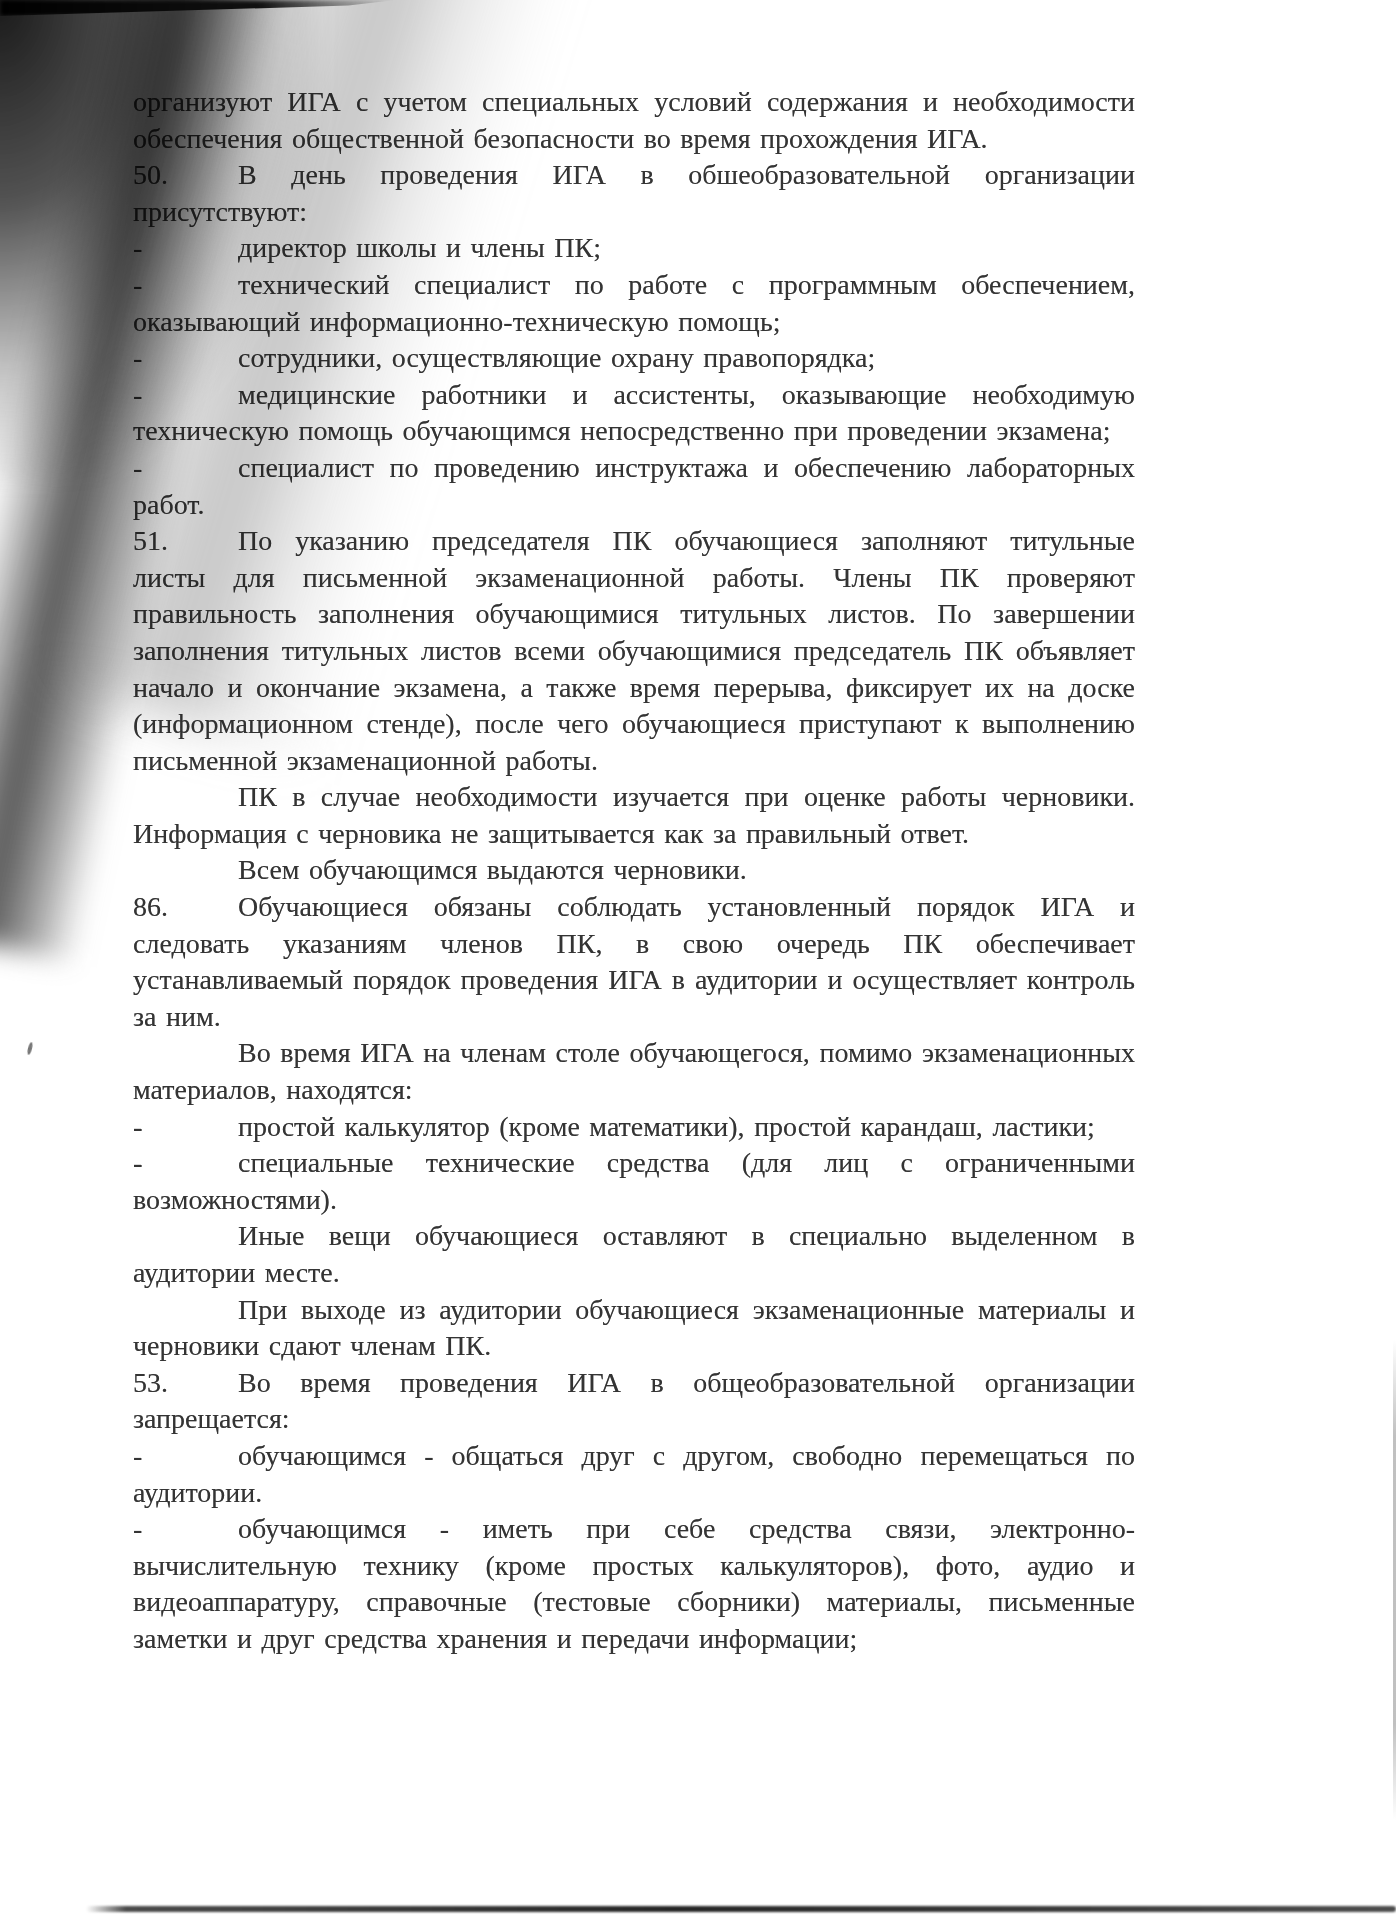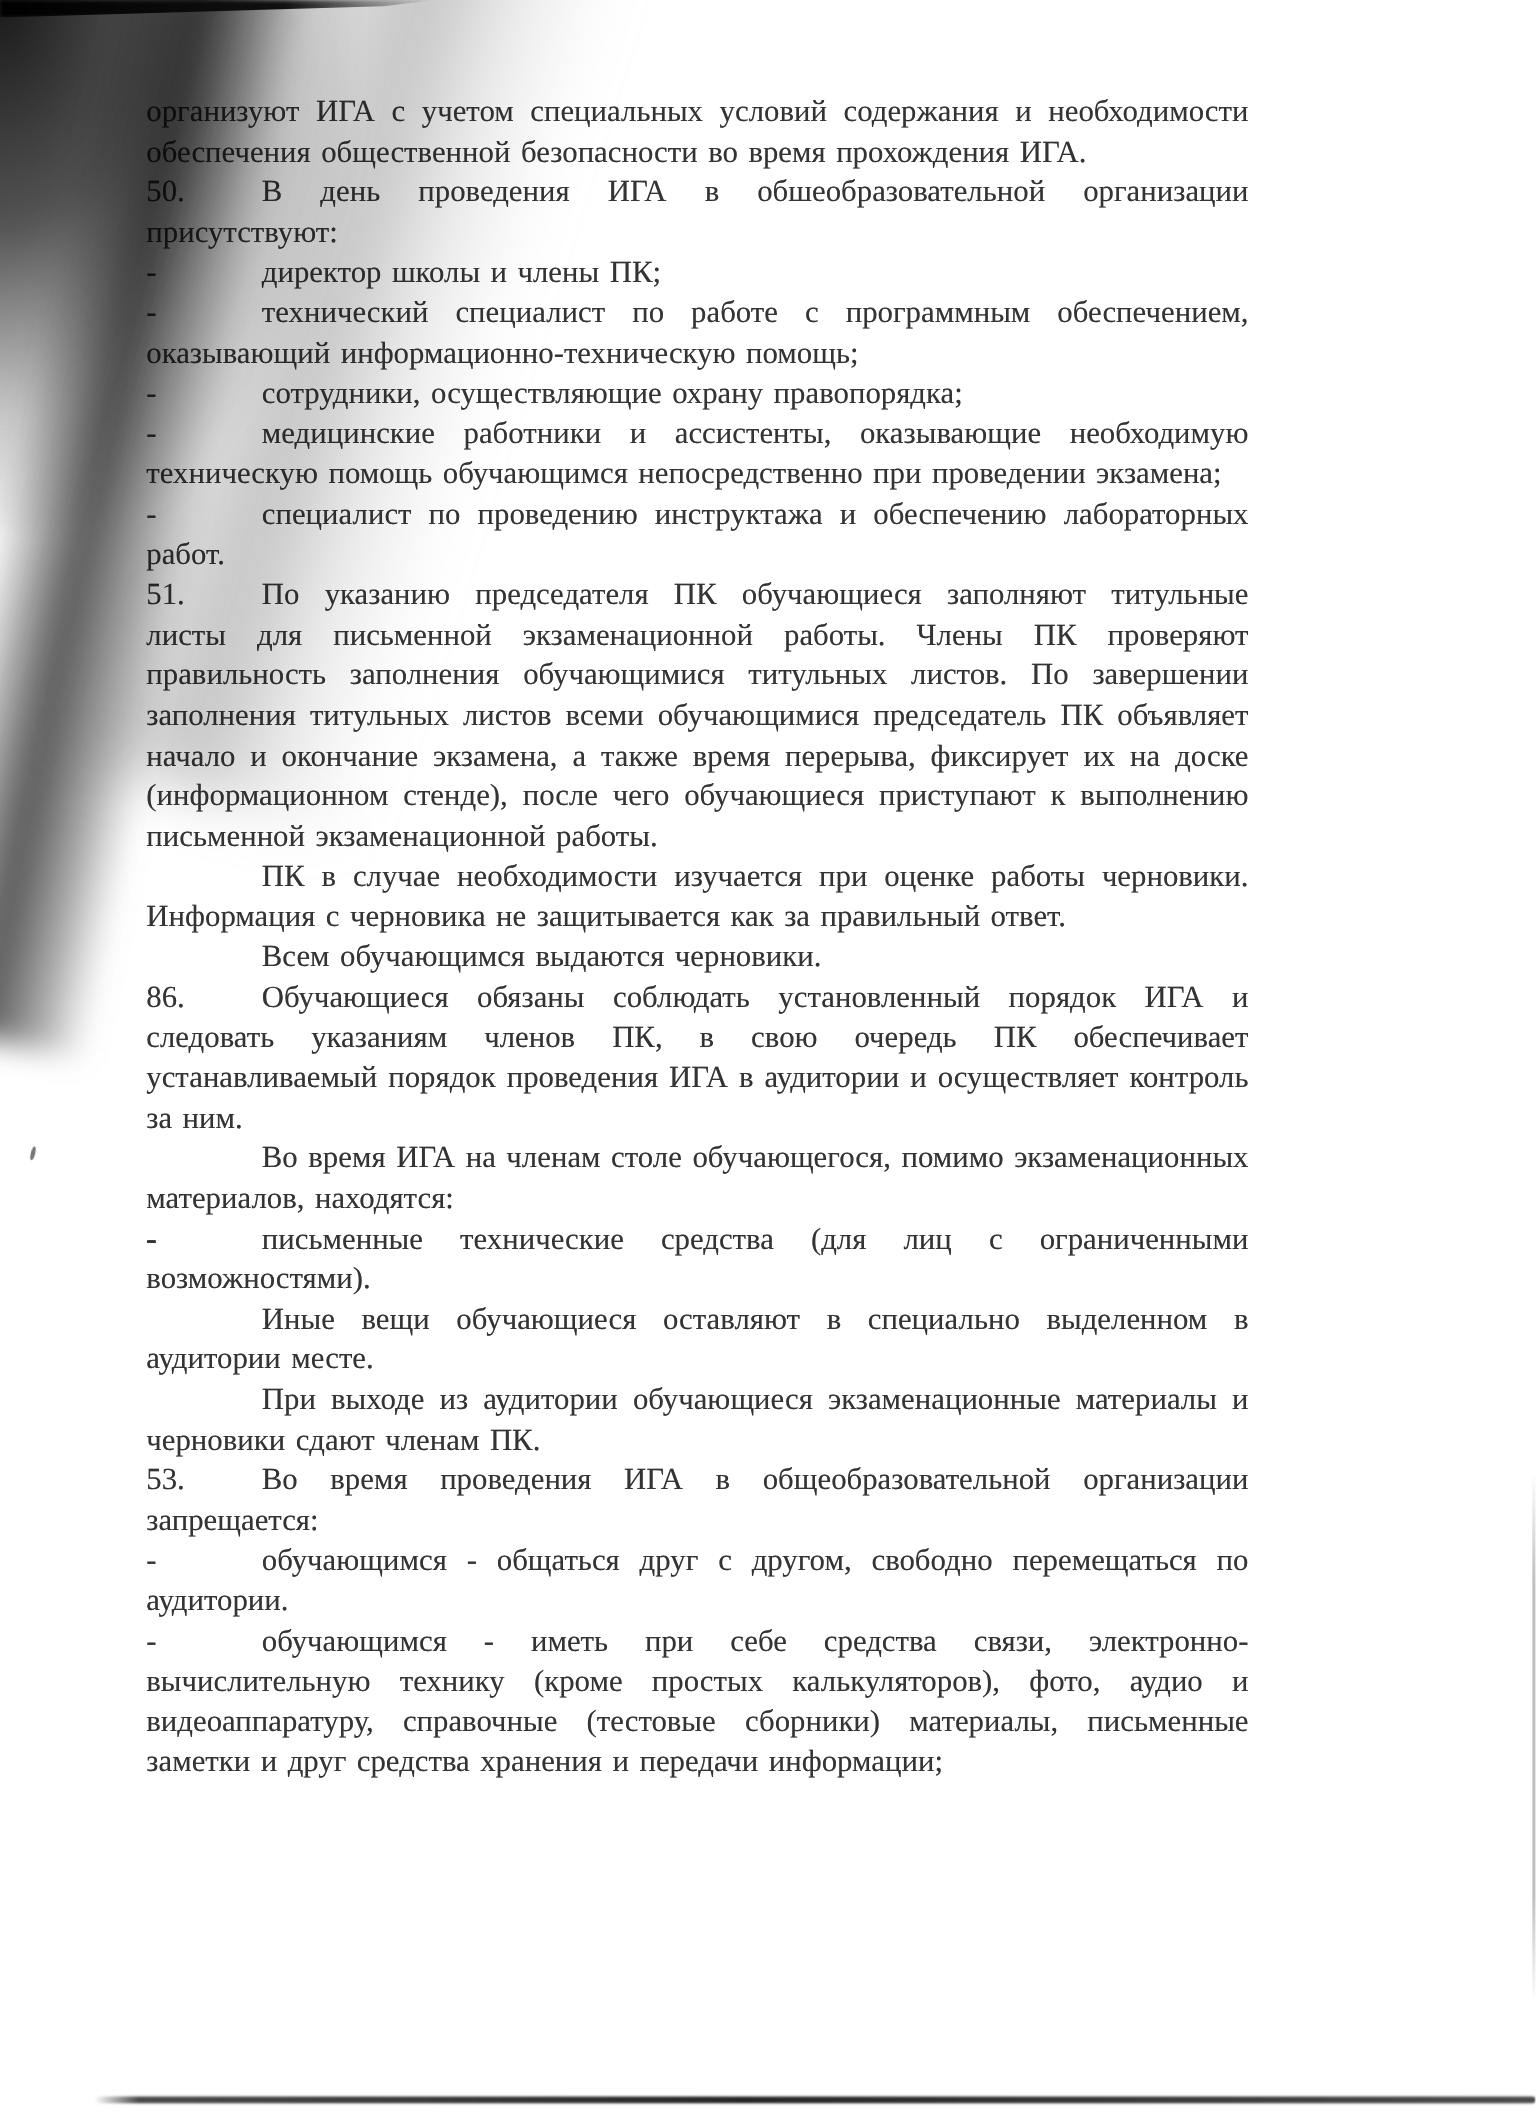--- a/index.html
+++ b/index.html
@@ -105,23 +105,23 @@
       <div class="para bullet"><span class="marker">-</span><span class="ptext">технический специалист по работе с программным обеспечением, оказывающий информационно-техническую помощь;</span></div>
       <div class="para bullet"><span class="marker">-</span><span class="ptext">сотрудники, осуществляющие охрану правопорядка;</span></div>
       <div class="para bullet"><span class="marker">-</span><span class="ptext">медицинские работники и ассистенты, оказывающие необходимую техническую помощь обучающимся непосредственно при проведении экзамена;</span></div>
       <div class="para bullet"><span class="marker">-</span><span class="ptext">специалист по проведению инструктажа и обеспечению лабораторных работ.</span></div>
       <div class="para numbered"><span class="marker">51.</span><span class="ptext">По указанию председателя ПК обучающиеся заполняют титульные листы для письменной экзаменационной работы. Члены ПК проверяют правильность заполнения обучающимися титульных листов. По завершении заполнения титульных листов всеми обучающимися председатель ПК объявляет начало и окончание экзамена, а также время перерыва, фиксирует их на доске (информационном стенде), после чего обучающиеся приступают к выполнению письменной экзаменационной работы.</span></div>
       <div class="para indent"><span class="ptext">ПК в случае необходимости изучается при оценке работы черновики. Информация с черновика не защитывается как за правильный ответ.</span></div>
       <div class="para indent"><span class="ptext">Всем обучающимся выдаются черновики.</span></div>
       <div class="para numbered"><span class="marker">86.</span><span class="ptext">Обучающиеся обязаны соблюдать установленный порядок ИГА  и следовать указаниям членов ПК, в свою очередь ПК обеспечивает устанавливаемый порядок проведения ИГА в аудитории и осуществляет контроль за ним.</span></div>
       <div class="para indent"><span class="ptext">Во время ИГА на членам столе обучающегося, помимо экзаменационных материалов, находятся:</span></div>
       <div class="para bullet"><span class="marker">-</span></div>
+      <div class="para bullet"><span class="marker">-</span><span class="ptext">простой калькулятор (кроме математики), простой карандаш, ластики;</span></div>
       <div class="para bullet"><span class="marker">-</span></div>
-      <div class="para bullet"><span class="marker">-</span></div>
-      <div class="para bullet"><span class="marker">-</span><span class="ptext">письменные технические средства (для лиц с ограниченными возможностями).</span></div>
+      <div class="para bullet"><span class="marker">-</span><span class="ptext">специальные технические средства (для лиц с ограниченными возможностями).</span></div>
       <div class="para indent"><span class="ptext">Иные вещи обучающиеся оставляют в специально выделенном в аудитории месте.</span></div>
       <div class="para indent"><span class="ptext">При выходе из аудитории обучающиеся экзаменационные материалы и черновики сдают членам ПК.</span></div>
       <div class="para numbered"><span class="marker">53.</span><span class="ptext">Во время проведения ИГА в общеобразовательной организации запрещается:</span></div>
       <div class="para bullet"><span class="marker">-</span><span class="ptext">обучающимся - общаться друг с другом, свободно перемещаться по аудитории.</span></div>
       <div class="para bullet"><span class="marker">-</span><span class="ptext">обучающимся - иметь при себе средства связи, электронно-вычислительную технику (кроме простых калькуляторов), фото, аудио и видеоаппаратуру, справочные (тестовые сборники) материалы, письменные заметки и друг средства хранения и передачи информации;</span></div>
     </div>
 
   <div class="artifacts">
     <div class="art corner"></div>
     <div class="art band1"></div>

